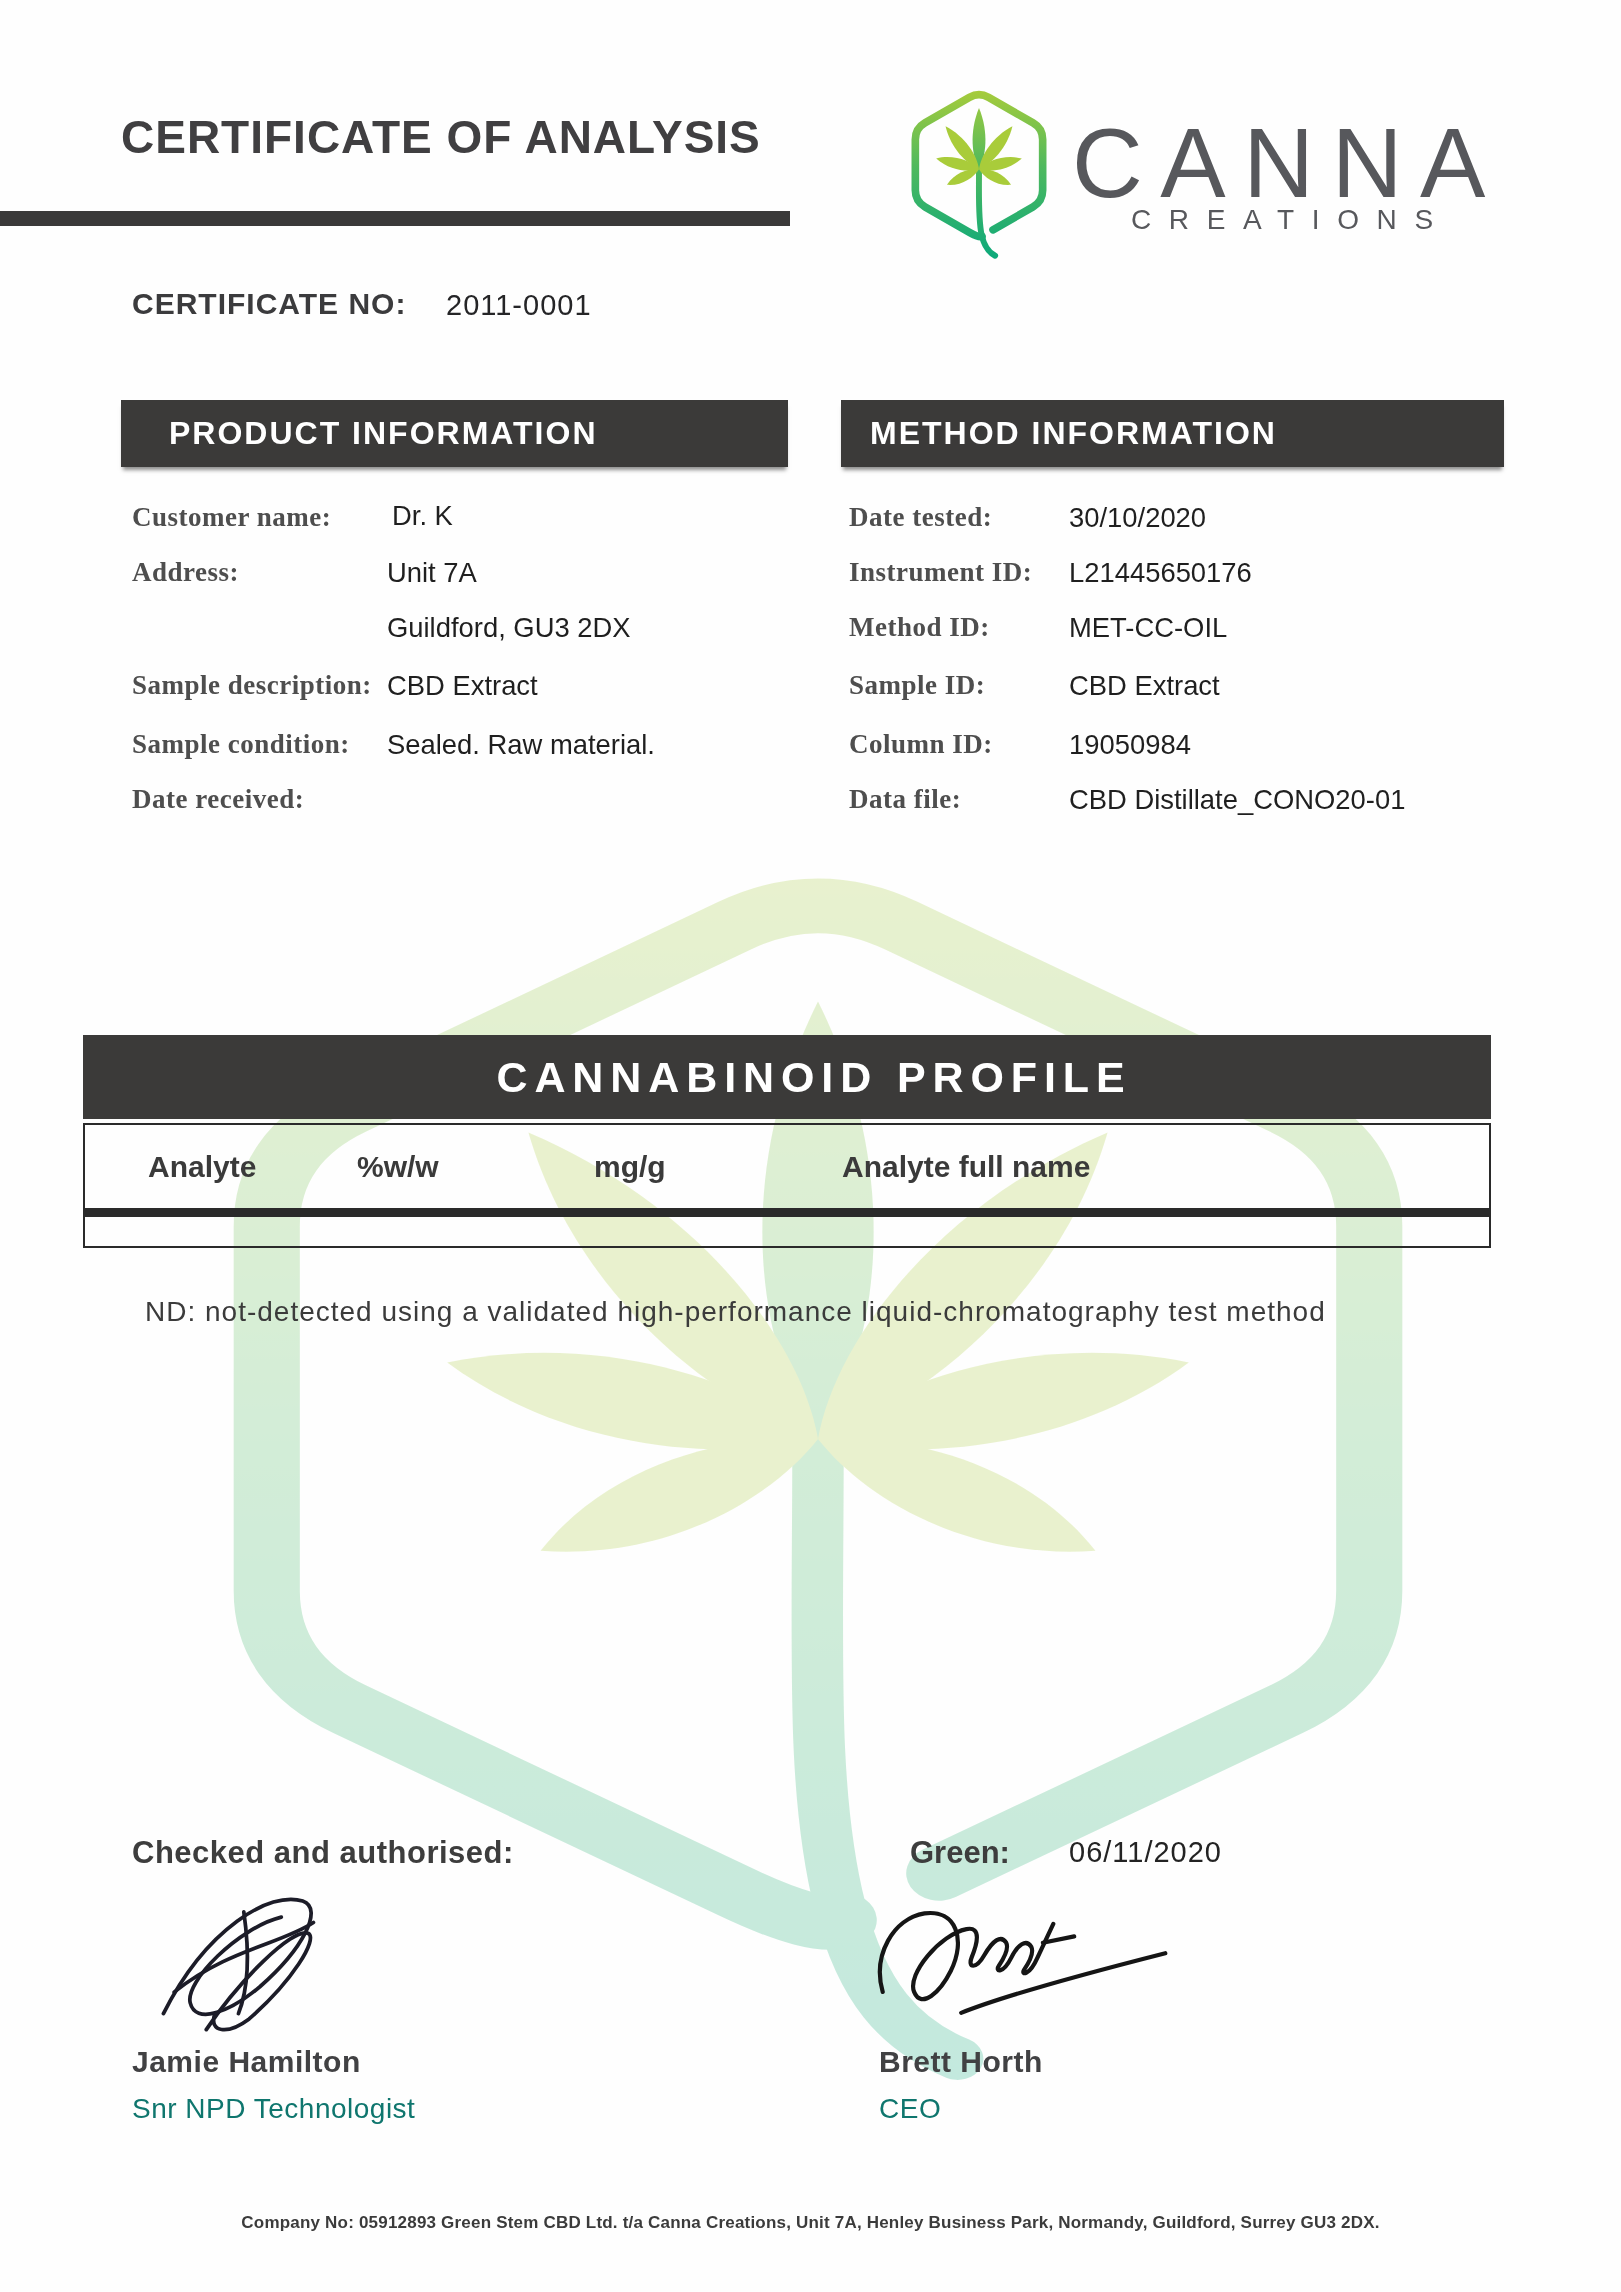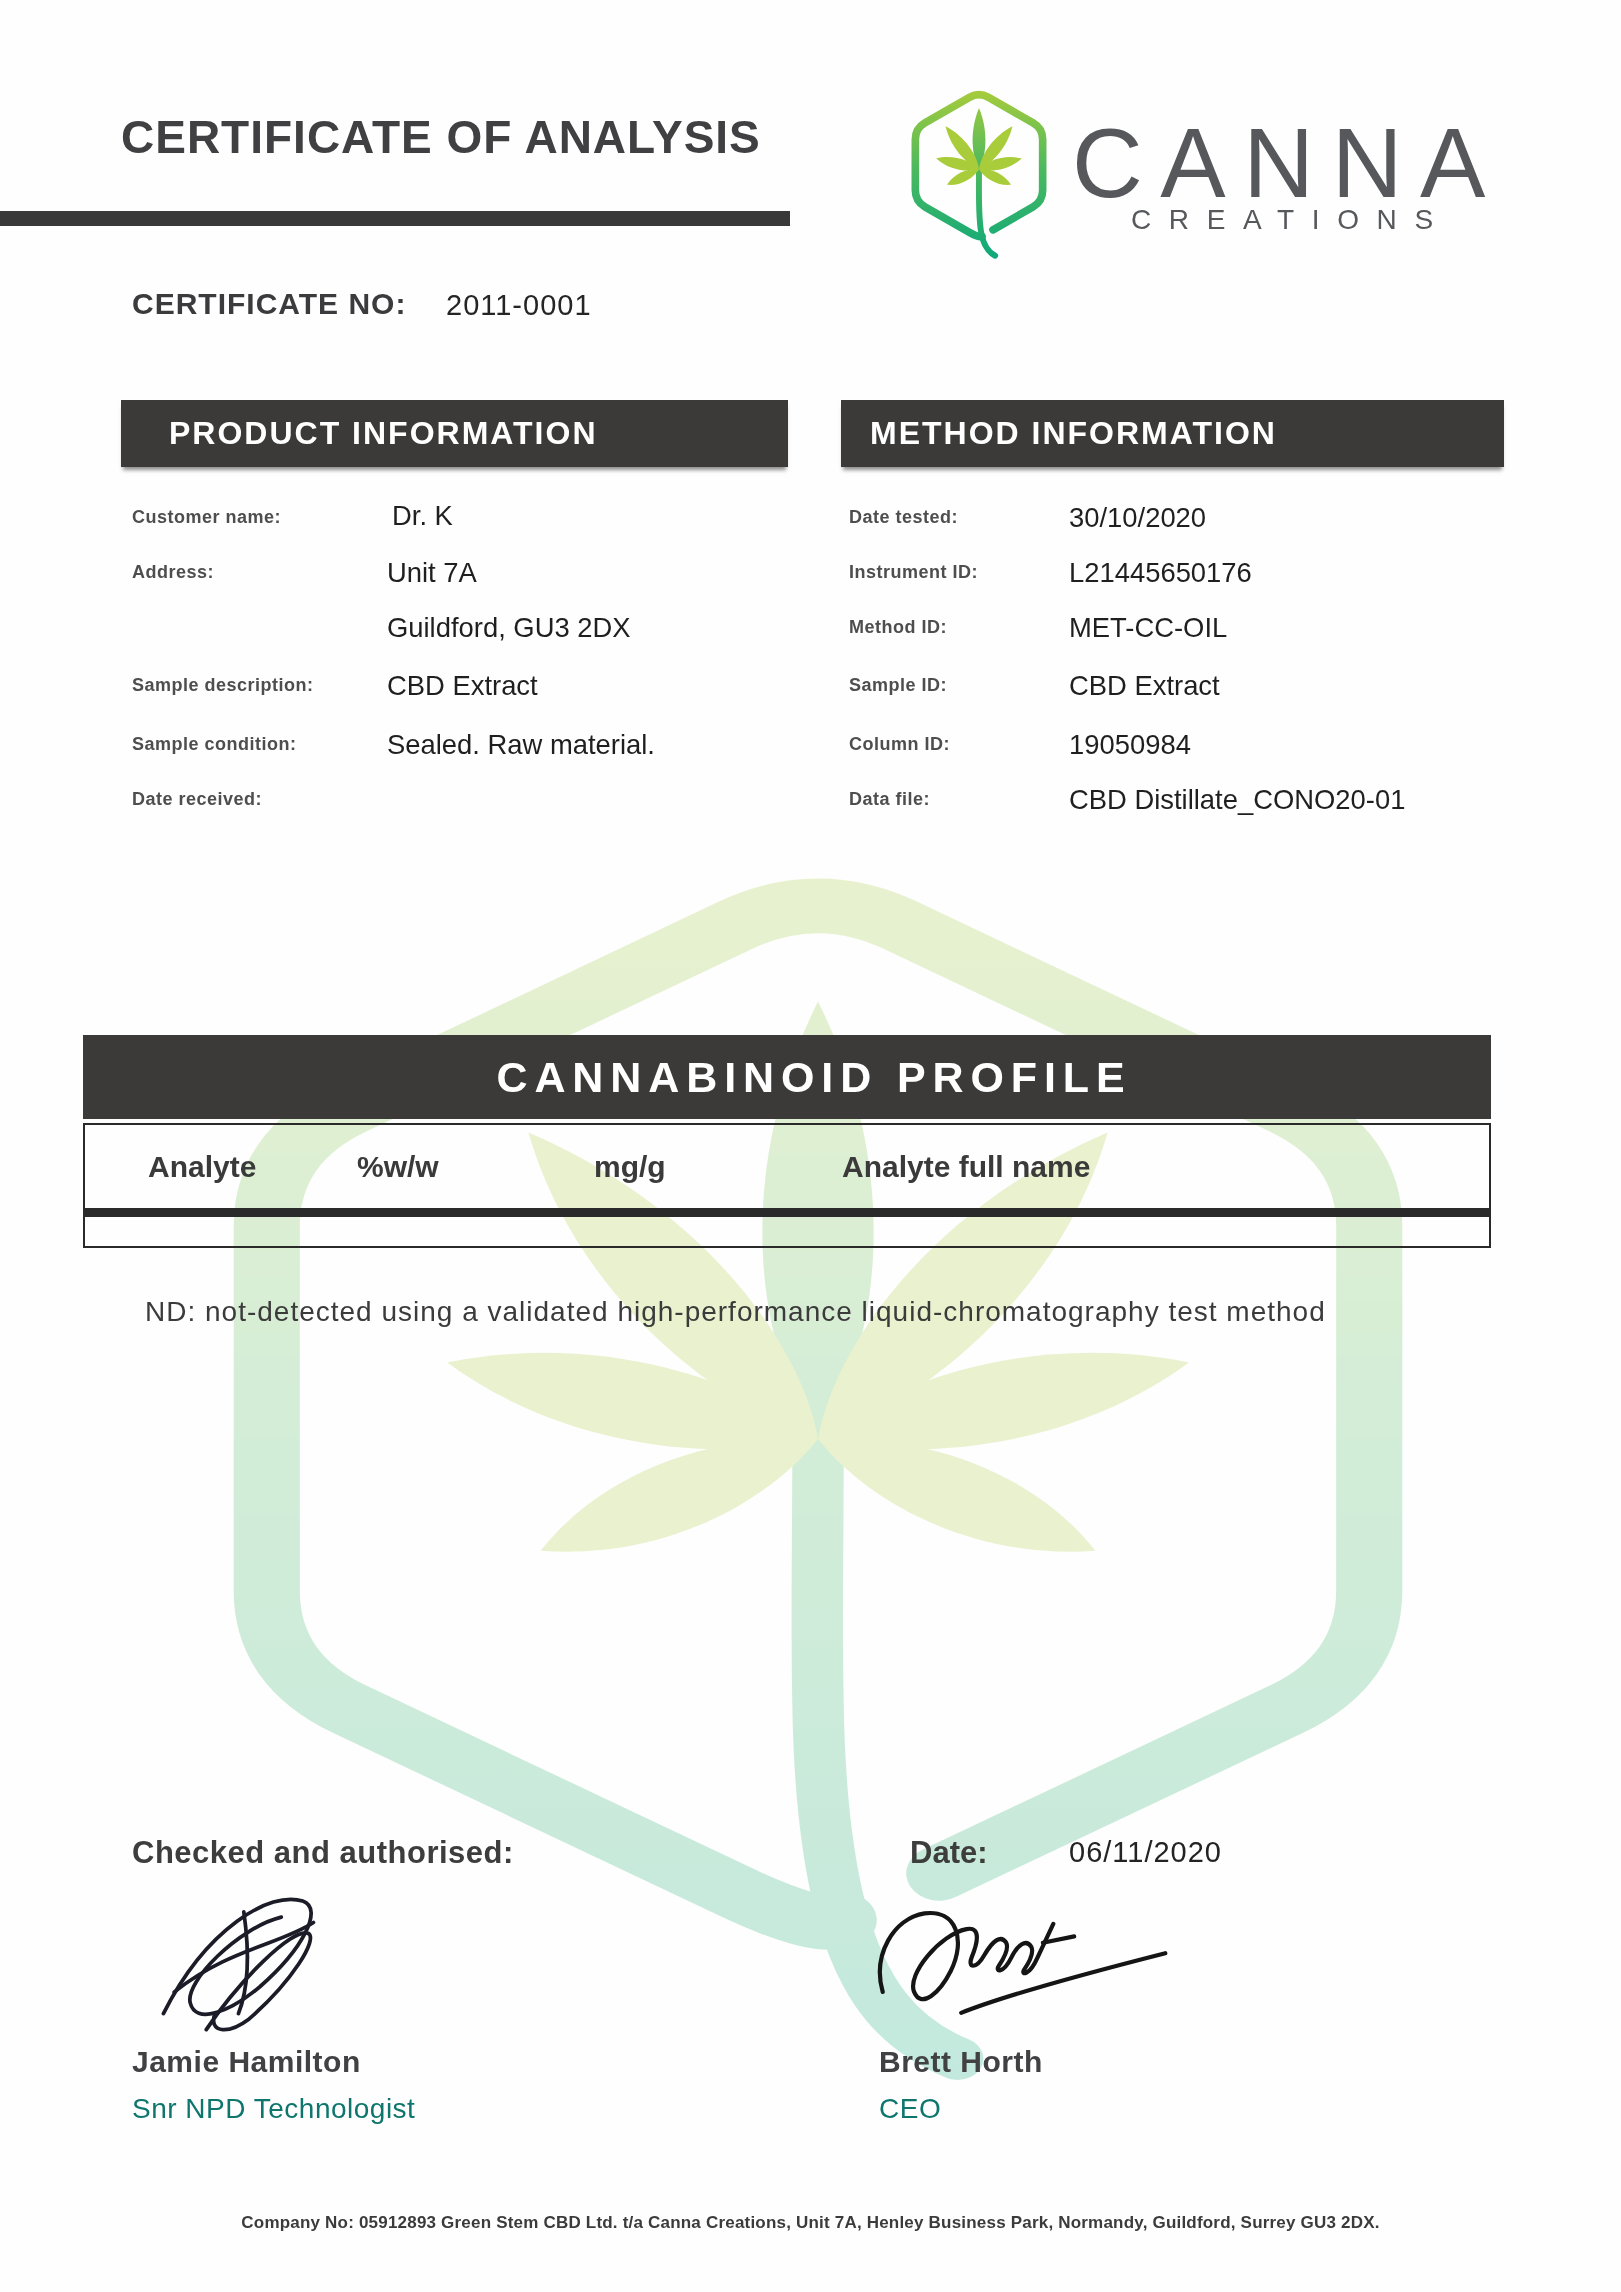--- a/index.html
+++ b/index.html
@@ -35,21 +35,21 @@
   .cert-value{left:446px;top:289px;font-size:29px;color:#252527;letter-spacing:1px;}
   .section-bar{
     height:67px;background:#3b3a39;color:#fff;
     font-size:32px;font-weight:bold;letter-spacing:2px;
     line-height:67px;padding-left:29px;box-sizing:border-box;
     box-shadow:0 4.9px 3.9px -2px rgba(50,50,50,.55);
     white-space:nowrap;
   }
   .bar-product{left:121px;top:400px;width:667px;padding-left:48px;}
   .bar-method{left:841px;top:400px;width:663px;}
-  .info-label{font-size:18px;font-weight:bold;color:#4e4e4e;letter-spacing:0.5px;line-height:33px;white-space:nowrap;}
+  .info-label{font-size:27px;font-weight:bold;color:#4e4e4e;letter-spacing:0.5px;line-height:33px;white-space:nowrap;font-family:Liberation Serif, serif;}
   .info-value{font-size:27.4px;color:#1f1f1f;line-height:33px;white-space:nowrap;}
   .profile-bar{
     left:83px;top:1035px;width:1408px;height:84px;background:#3b3a39;
     color:#fff;font-size:43px;font-weight:bold;letter-spacing:6.9px;
     line-height:84px;text-align:center;box-sizing:border-box;padding-left:54px;
     white-space:nowrap;
   }
   .profile-body{
     left:83px;top:1123px;width:1408px;height:125px;
     border:2.9px solid #2a2a2a;box-sizing:border-box;background:transparent;
@@ -157,21 +157,21 @@
       <div class="colhead" style="left:272px">%w/w</div>
       <div class="colhead" style="left:509px">mg/g</div>
       <div class="colhead" style="left:757px">Analyte full name</div>
     </div>
     <div class="thick-divider"></div>
   </div>
 
   <div class="nd-note">ND: not-detected using a validated high-performance liquid-chromatography test method</div>
 
   <div class="auth-label">Checked and authorised:</div>
-  <div class="date-label">Date:</div>
+  <div class="date-label">Green:</div>
   <div class="date-value">06/11/2020</div>
 
   <svg class="sig-jamie" viewBox="0 0 210 140">
     <g fill="none" stroke="#1c1c28" stroke-width="3.5" stroke-linecap="round">
       <path d="M20,120 C60,40 120,5 150,15 C170,22 150,60 110,95 C80,120 50,130 45,110 C40,90 90,40 130,30"></path>
       <path d="M60,135 C90,90 140,40 155,45 C165,50 140,90 100,125 C80,140 62,138 68,120"></path>
       <path d="M30,100 C80,60 130,55 160,35"></path>
       <path d="M95,25 C100,60 100,95 90,120"></path>
     </g>
   </svg>

